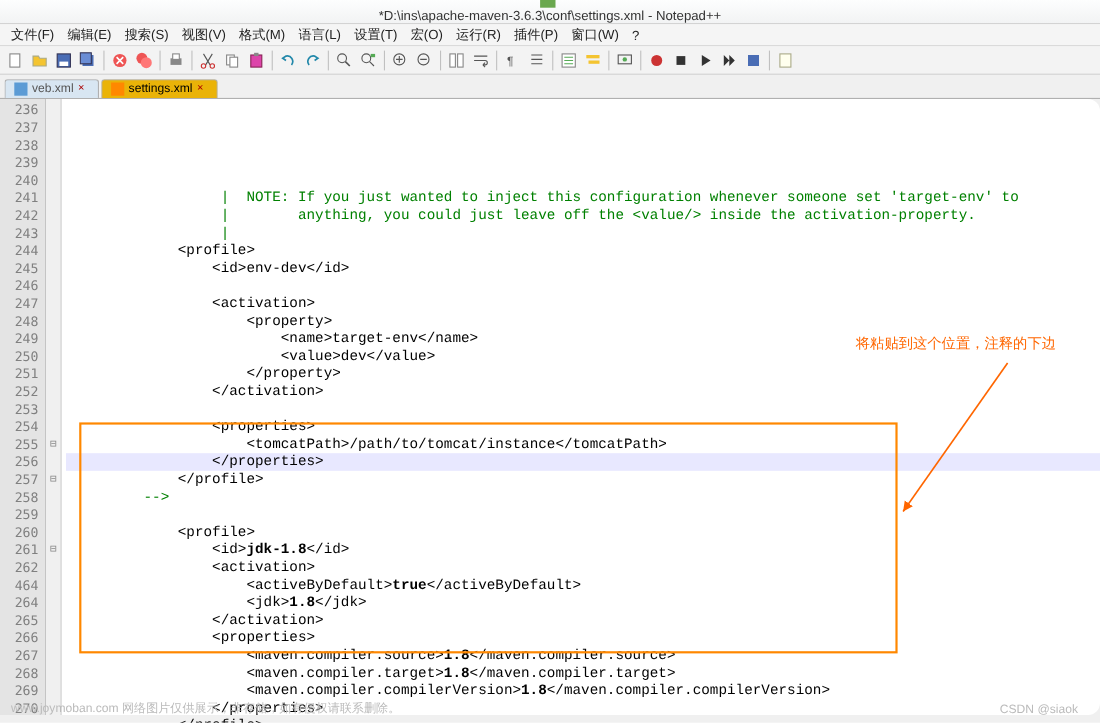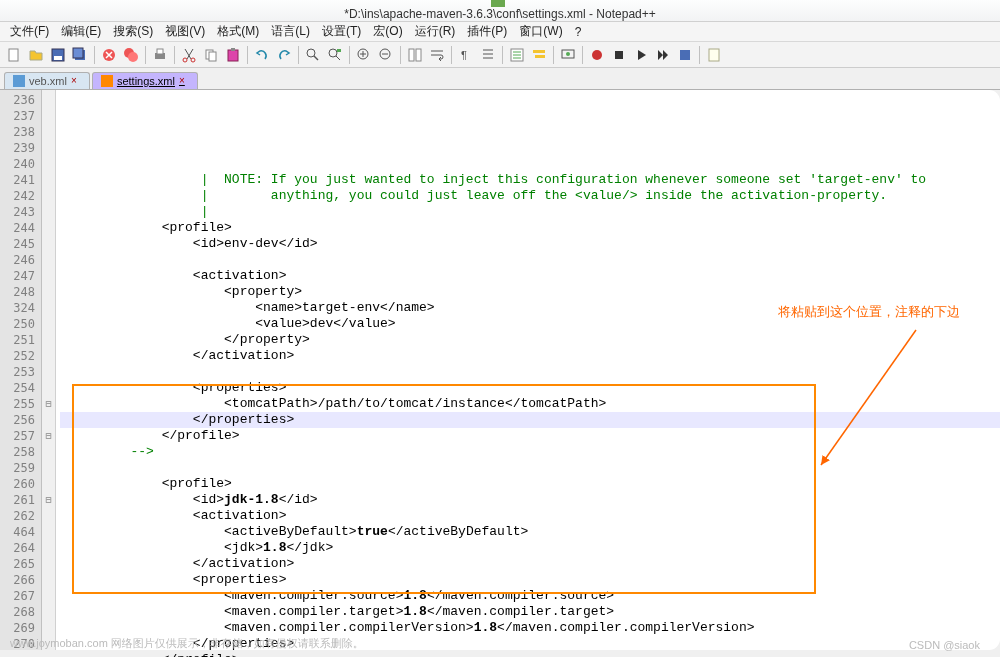--- a/index.html
+++ b/index.html
@@ -78,22 +78,21 @@
       padding: 2px 8px;
       border: 1px solid #b0b0b0;
       border-bottom: none;
       background: #e8e8e8;
       margin-right: 2px;
       font-size: 11px;
       cursor: pointer;
       border-radius: 3px 3px 0 0;
     }
     .tab.active {
-      background: #c4b5fd;
-      text-decoration: underline;
+      background: #eab308;
     }
     .tab.inactive { background: #d8e6f2; color: #555; }
     .tab-icon {
       width: 12px; height: 12px;
       background: #ff8800;
       margin-right: 4px;
       display: inline-block;
     }
     .tab-icon.blue { background: #5b9bd5; }
     .tab-close {
@@ -403,21 +402,21 @@
       <span class="line-num">239</span>
       <span class="line-num">240</span>
       <span class="line-num">241</span>
       <span class="line-num">242</span>
       <span class="line-num">243</span>
       <span class="line-num">244</span>
       <span class="line-num">245</span>
       <span class="line-num">246</span>
       <span class="line-num">247</span>
       <span class="line-num">248</span>
-      <span class="line-num">324</span>
+      <span class="line-num">249</span>
       <span class="line-num">250</span>
       <span class="line-num">251</span>
       <span class="line-num">252</span>
       <span class="line-num">253</span>
       <span class="line-num">254</span>
       <span class="line-num">255</span>
       <span class="line-num">256</span>
       <span class="line-num">257</span>
       <span class="line-num">258</span>
       <span class="line-num">259</span>

